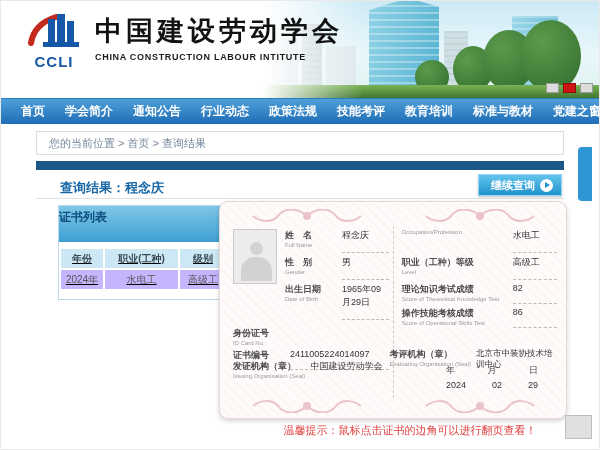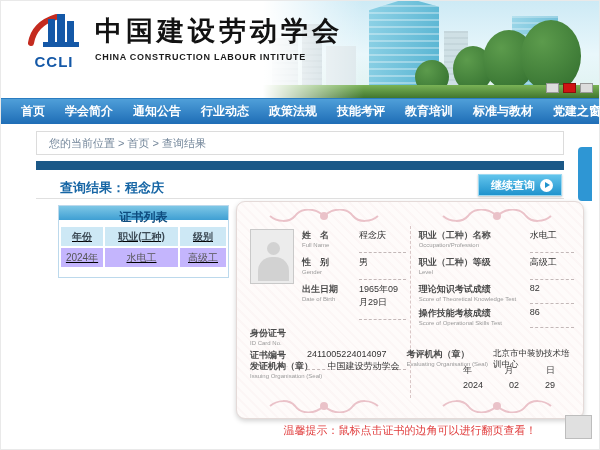--- a/index.html
+++ b/index.html
@@ -77,32 +77,32 @@
                   box-shadow:0 1px 2px rgba(0,0,0,.25); }
   .play-circle { width:13px; height:13px; border-radius:50%; background:#fff; position:relative; }
   .play-circle::after { content:""; position:absolute; left:5px; top:3.5px;
     border-left:5px solid #1f93cd; border-top:3px solid transparent; border-bottom:3px solid transparent; }
 
   .main { position:relative; height:247px; }
 
   
   .cert-list { position:absolute; left:22px; top:6px; width:171px;
                border:1px solid #bcd9ec; background:#fff; padding-bottom:8px; }
-  .cert-list-header { height:14px; line-height:22px; text-align:center;
+  .cert-list-header { height:36px; line-height:22px; text-align:left;
                       background:linear-gradient(#7ec7e6,#3f9fd3); color:#0e4c7f;
                       font-size:12px; font-weight:bold; }
   .cl-table { width:100%; border-collapse:separate; border-spacing:2px; margin-top:5px;text-decoration:underline; }
   .cl-table th { background:#cde8f5; color:#3c4a55; font-size:10px; font-weight:bold;
                  height:19px; text-align:center; }
   .cl-table td { background:#c4b5fd; color:#555; font-size:10px; height:19px;
                  text-align:center; cursor:pointer; }
   .cl-c0 { width:42px; } .cl-c2 { width:46px; }
 
   
-  .certificate { position:absolute; left:200px; top:2px; width:348px; height:218px;
+  .certificate { position:absolute; left:183px; top:2px; width:348px; height:218px;
     background:#fefbfa;
     background-image:repeating-linear-gradient(45deg, rgba(236,200,206,.10) 0 2px, transparent 2px 7px);
     border:1px solid #e4dad8; border-radius:9px; box-shadow:0 2px 5px rgba(0,0,0,.18); }
   .divider { position:absolute; left:50%; top:24px; bottom:20px; border-left:1px dashed #d9c6c6; }
   .ornament { position:absolute; width:118px; height:15px; opacity:.85; }
   .orn-tl { left:25%; top:7px; transform:translateX(-50%); }
   .orn-tr { left:75%; top:7px; transform:translateX(-50%); }
   .orn-bl { left:25%; bottom:5px; transform:translateX(-50%); }
   .orn-br { left:75%; bottom:5px; transform:translateX(-50%); }
 
@@ -303,21 +303,20 @@
               <span class="lab-cn">证书编号</span>
               <span class="lab-en">Certificate No.</span>
             </span>
             <span class="f-val">2411005224014097</span>
           </div>
         </div>
 
         <div class="cert-right">
           <div class="field">
             <span class="lab">
-              <span class="lab-cn">职业（工种）名称</span>
               <span class="lab-en">Occupation/Profession</span>
             </span>
             <span class="f-val">水电工</span>
           </div>
           <div class="field">
             <span class="lab">
               <span class="lab-cn">职业（工种）等级</span>
               <span class="lab-en">Level</span>
             </span>
             <span class="f-val">高级工</span>

